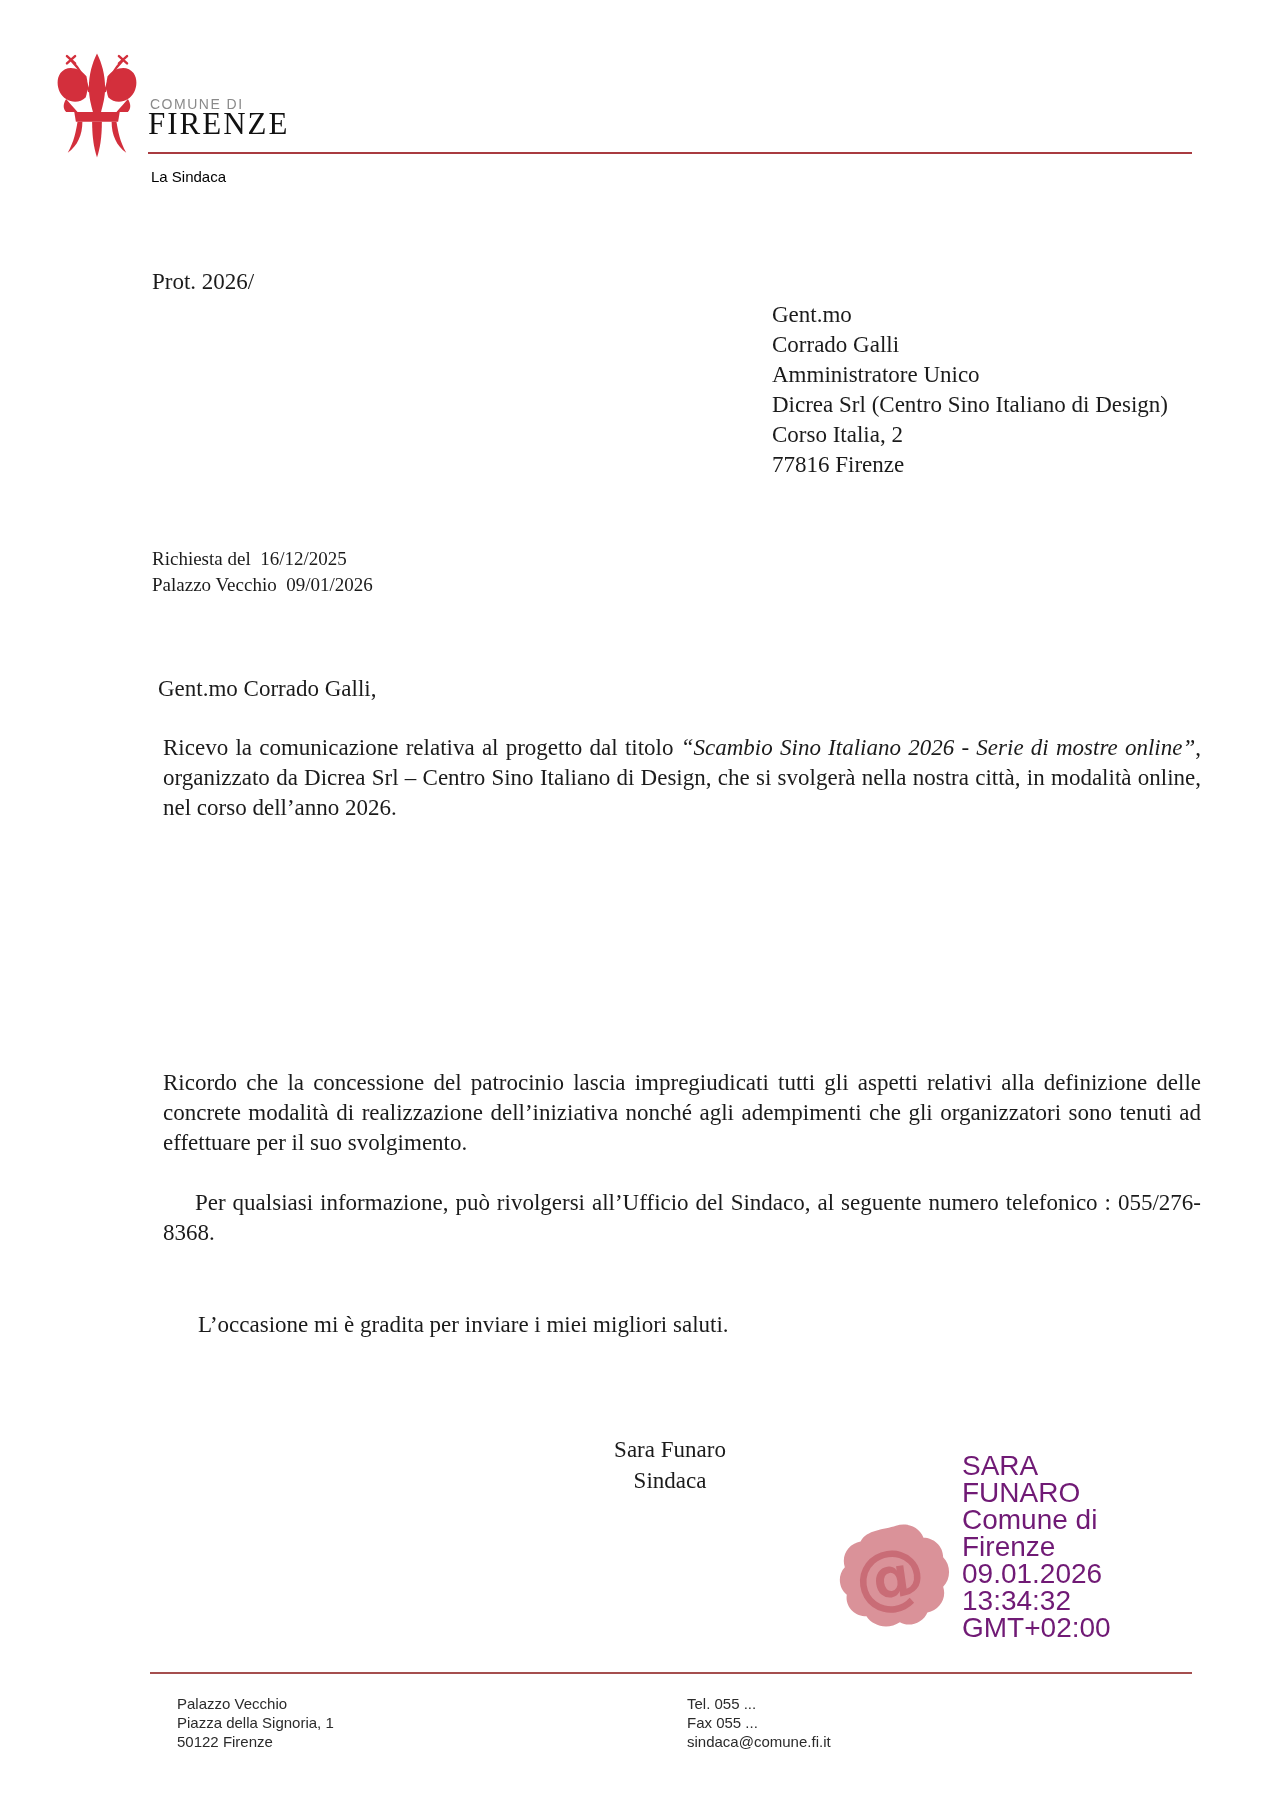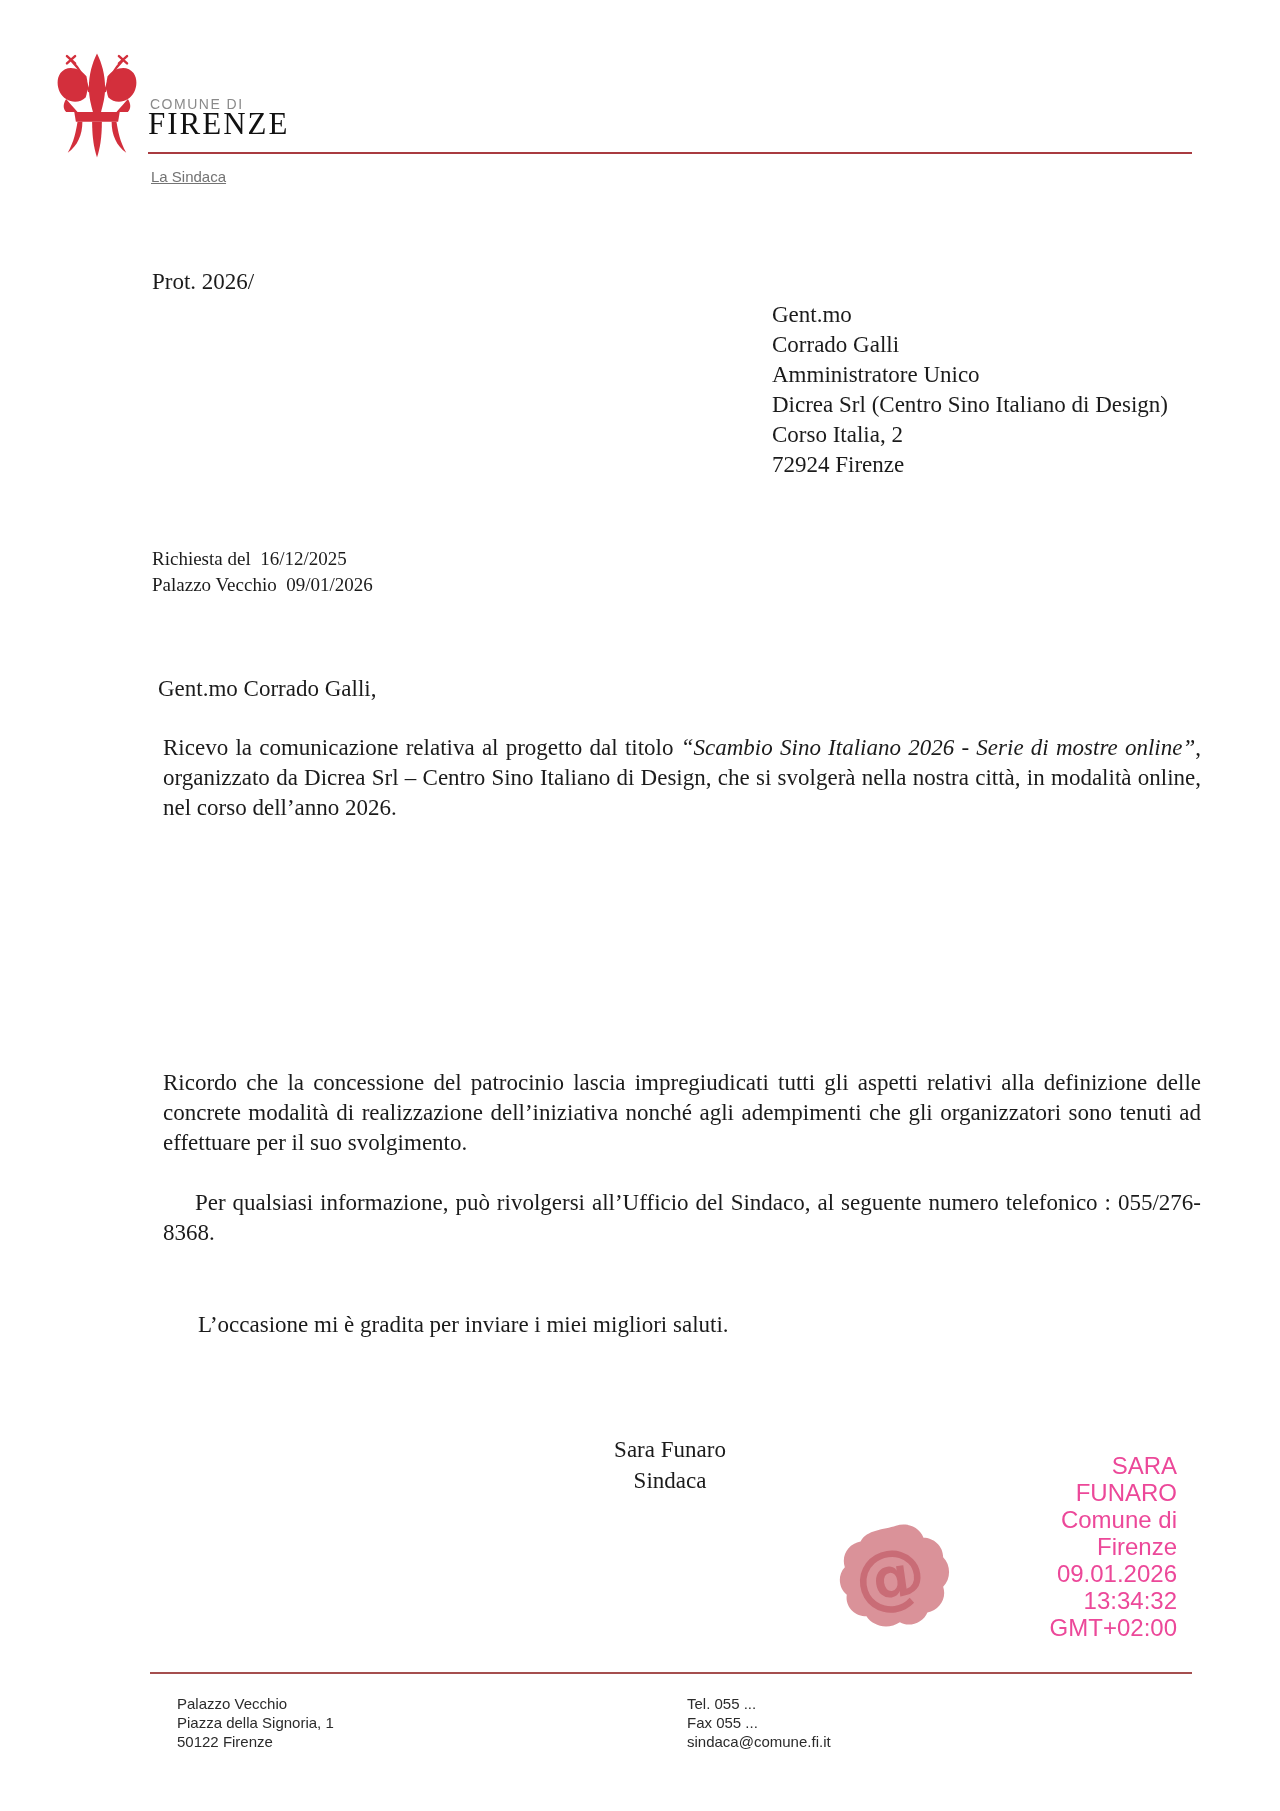--- a/index.html
+++ b/index.html
@@ -15,21 +15,21 @@
   .org-top{
     left:150px;top:96px;font-family:"Liberation Sans",sans-serif;
     font-size:14px;letter-spacing:1.5px;color:#8a8a8a;
   }
   .org-name{
     left:148px;top:106px;font-size:31px;letter-spacing:2px;color:#111;
   }
   .header-rule{left:148px;top:152px;width:1044px;height:2px;background:#a93b40;}
   .office{
     left:151px;top:168px;font-family:"Liberation Sans",sans-serif;
-    font-size:15px;color:#737373;text-decoration:underline;
+    font-size:15px;color:#000000;
   }
   
   .protocol{left:152px;top:269px;font-size:23px;}
   .recipient{
     left:772px;top:300px;width:412px;font-size:23px;line-height:30px;
   }
   .reference{left:152px;top:546px;font-size:19px;line-height:26px;}
   
   .body-text{left:163px;width:1038px;font-size:23px;line-height:30px;}
   .just{text-align:justify;}
@@ -42,23 +42,22 @@
   .closing{top:1310px;text-indent:35px;}
   .italic{font-style:italic;}
   
   .signature{
     left:520px;top:1434px;width:300px;text-align:center;
     font-size:23px;line-height:31px;
   }
   .seal-box{left:835px;top:1521px;width:118px;height:110px;}
   .digi-sig{
     left:962px;top:1452px;width:215px;
-    font-family:"Liberation Sans",sans-serif;font-size:24px;line-height:27px;
-    color:#ec4899;
-    text-align:right;
+    font-family:"Liberation Sans",sans-serif;font-size:28px;line-height:27px;
+    color:#701a75;
   }
   
   .footer-rule{left:150px;top:1672px;width:1042px;height:2px;background:#a54f4f;}
   .footer-col{
     top:1694px;font-family:"Liberation Sans",sans-serif;
     font-size:15px;line-height:19px;color:#2b2b2b;margin-left:25px;
   }
   .footer-address{left:152px;}
   .footer-contacts{left:662px;}
 </style>
@@ -92,21 +91,21 @@
   <div class="abs org-name">FIRENZE</div>
   <div class="abs header-rule"></div>
   <div class="abs office">La Sindaca</div>
 
   <div class="abs protocol">Prot. 2026/</div>
   <div class="abs recipient lines">Gent.mo
 Corrado Galli
 Amministratore Unico
 Dicrea Srl (Centro Sino Italiano di Design)
 Corso Italia, 2
-72924 Firenze</div>
+77816 Firenze</div>
   <div class="abs reference lines">Richiesta del  16/12/2025
 Palazzo Vecchio  09/01/2026</div>
 
   <div class="abs salutation">Gent.mo Corrado Galli,</div>
 
   <div class="abs body-text just p1"><span>Ricevo la comunicazione relativa al progetto dal titolo </span><span class="italic">“Scambio Sino Italiano 2026 - Serie di mostre online”</span><span>, organizzato da Dicrea Srl – Centro Sino Italiano di Design, che si svolgerà nella nostra città, in modalità online, nel corso dell’anno 2026.</span></div>
 
   <div class="abs body-text just p4">Ricordo che la concessione del patrocinio lascia impregiudicati tutti gli aspetti relativi alla definizione delle concrete modalità di realizzazione dell’iniziativa nonché agli adempimenti che gli organizzatori sono tenuti ad effettuare per il suo svolgimento.</div>
   <div class="abs body-text just p5">Per qualsiasi informazione, può rivolgersi all’Ufficio del Sindaco, al seguente numero telefonico : 055/276- 8368.</div>
   <div class="abs signature">

